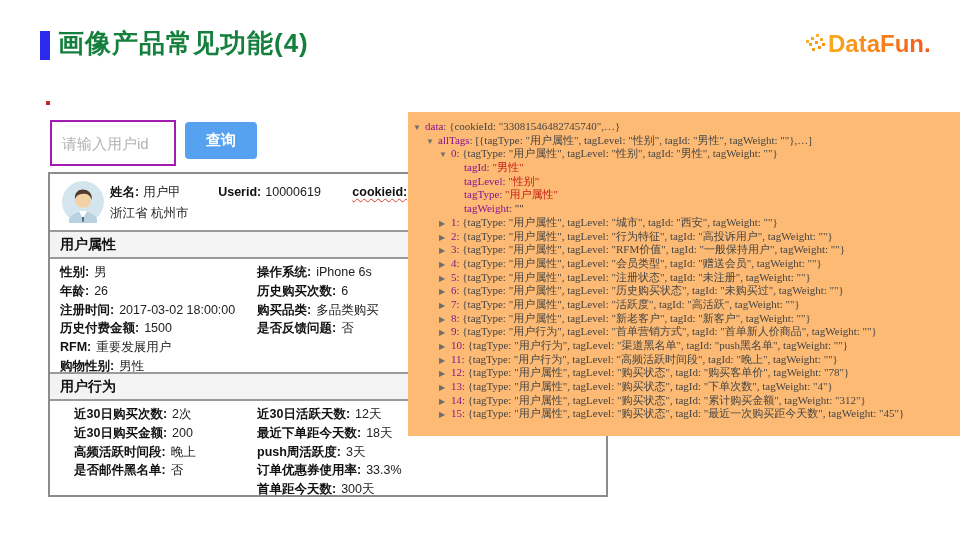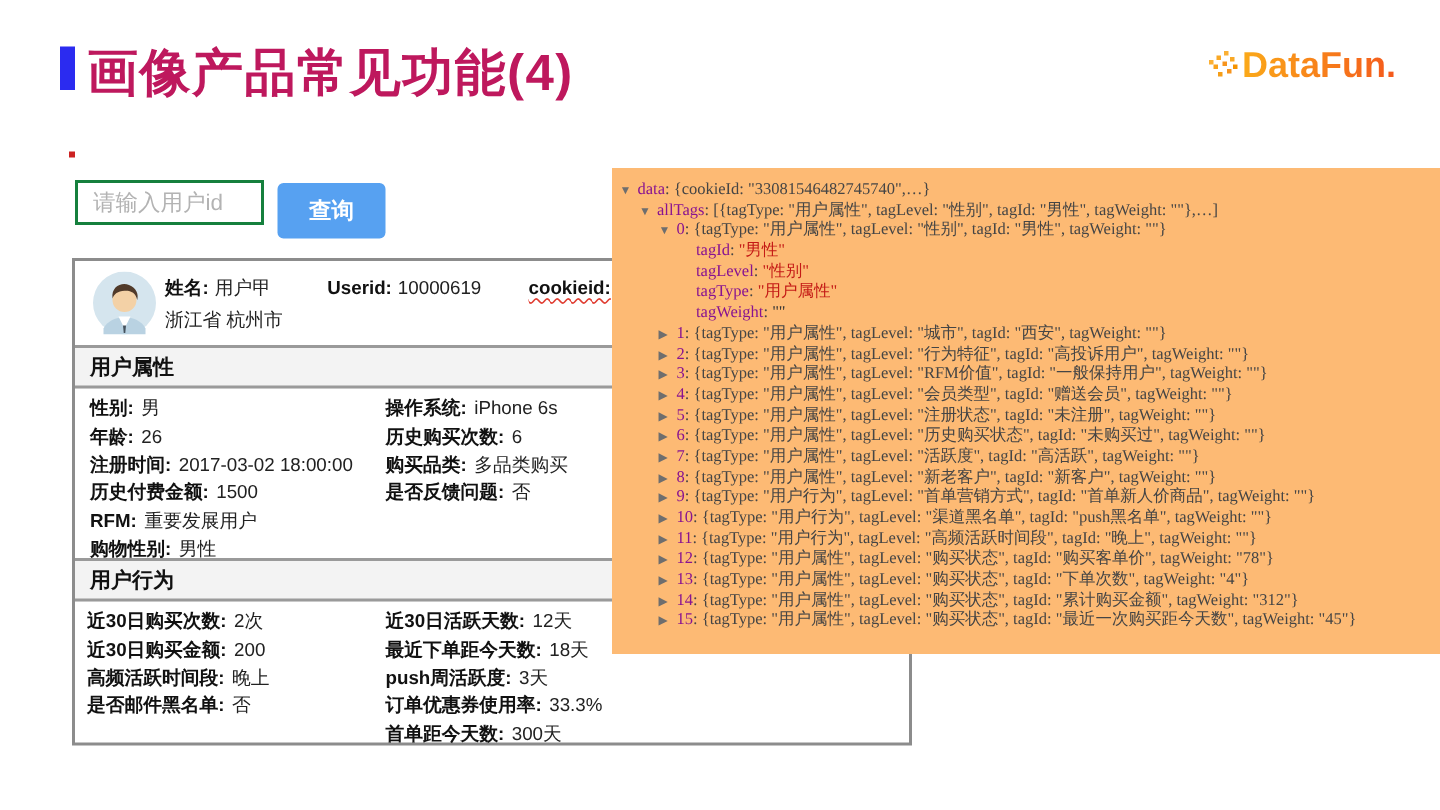--- a/index.html
+++ b/index.html
@@ -1,30 +1,30 @@
 <!DOCTYPE html>
 <html><head>
 <meta charset="utf-8">
 <style>
   html,body{margin:0;padding:0;}
   body{width:960px;height:540px;position:relative;background:#ffffff;overflow:hidden;
        font-family:"Liberation Sans",sans-serif;}
   
   .title-bar{position:absolute;left:40px;top:31px;width:10px;height:29px;background:#2b2bf0;}
-  .page-title{position:absolute;left:58px;top:26px;font-size:34px;font-weight:bold;color:#be185d;letter-spacing:1px;}
+  .page-title{position:absolute;left:58px;top:26px;font-size:26px;font-weight:bold;color:#15803d;letter-spacing:1px;}
   .logo-wrap{position:absolute;left:806px;top:36px;height:30px;white-space:nowrap;}
   .logo-dots{position:absolute;left:0;top:4px;width:3px;height:3px;background:#fbb034;
      box-shadow:5px -3px 0 #f9a825,10px -6px 0 #fbb034,3px 3px 0 #f9a21b,9px 1px 0 #f7941d,
                 14px -2px 0 #f9a825,6px 8px 0 #f59e18,12px 6px 0 #f7941d,16px 3px 0 #f59300;}
   .logo-text{position:absolute;left:22px;top:-6px;font-size:24px;font-weight:bold;
      background:linear-gradient(90deg,#fbaa19,#f4581c);-webkit-background-clip:text;background-clip:text;
      -webkit-text-fill-color:transparent;color:#f47b20;}
   .red-dot{position:absolute;left:46px;top:101px;width:4px;height:4px;background:#cc2222;}
   
-  .uid-input{position:absolute;left:50px;top:120px;width:126px;height:30px;border:2px solid #15803d;
+  .uid-input{position:absolute;left:50px;top:120px;width:126px;height:46px;border:2px solid #a21caf;
      font-size:15px;padding:0 10px;box-sizing:border-box;color:#333;outline:none;background:#fff;}
   .uid-input::placeholder{color:#b3b3b3;}
   .query-btn{position:absolute;left:185px;top:122px;width:72px;height:37px;background:#57a1f1;border:none;
      border-radius:4px;color:#fff;font-size:15px;font-weight:bold;cursor:pointer;}
   
   .panel{position:absolute;left:48px;top:172px;width:560px;height:325px;border:2px solid #8c8c8c;
      box-sizing:border-box;background:#fff;}
   .card-head{position:absolute;left:0;top:0;width:100%;height:56px;}
   .avatar{position:absolute;left:12px;top:7px;width:42px;height:42px;}
   .head-line1{position:absolute;left:60px;top:10px;font-size:12.5px;white-space:nowrap;}
@@ -98,21 +98,21 @@
   <div class="col" style="left:207px;top:89px;">
       <div class="kv"><span class="k">操作系统:</span><span class="v">iPhone 6s</span></div>
       <div class="kv"><span class="k">历史购买次数:</span><span class="v">6</span></div>
       <div class="kv"><span class="k">购买品类:</span><span class="v">多品类购买</span></div>
       <div class="kv"><span class="k">是否反馈问题:</span><span class="v">否</span></div>
     </div>
 
   <div class="sec-head" style="top:198px;">
     <div class="sec-title">用户行为</div>
   </div>
-  <div class="col" style="left:8px;top:231px;">
+  <div class="col" style="left:24px;top:231px;">
       <div class="kv"><span class="k">近30日购买次数:</span><span class="v">2次</span></div>
       <div class="kv"><span class="k">近30日购买金额:</span><span class="v">200</span></div>
       <div class="kv"><span class="k">高频活跃时间段:</span><span class="v">晚上</span></div>
       <div class="kv"><span class="k">是否邮件黑名单:</span><span class="v">否</span></div>
     </div>
   <div class="col" style="left:207px;top:231px;">
       <div class="kv"><span class="k">近30日活跃天数:</span><span class="v">12天</span></div>
       <div class="kv"><span class="k">最近下单距今天数:</span><span class="v">18天</span></div>
       <div class="kv"><span class="k">push周活跃度:</span><span class="v">3天</span></div>
       <div class="kv"><span class="k">订单优惠券使用率:</span><span class="v">33.3%</span></div>

